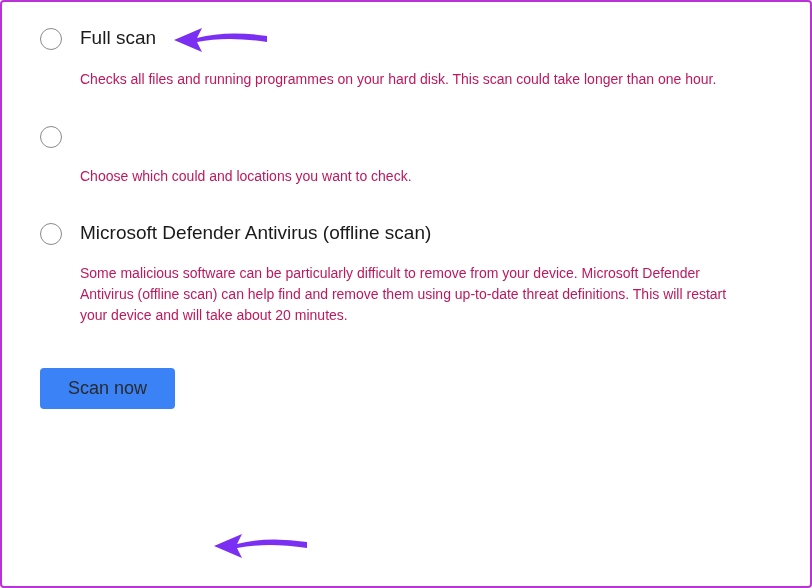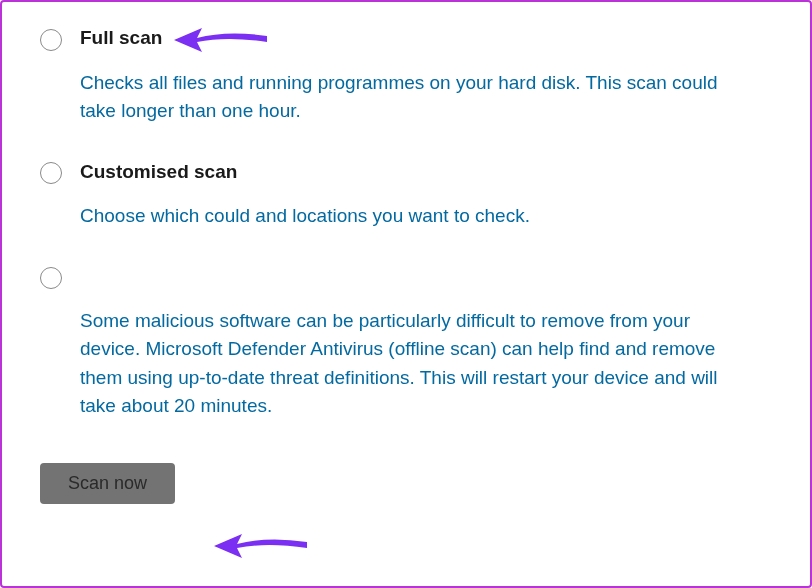--- a/index.html
+++ b/index.html
@@ -12,53 +12,52 @@
       background: #ffffff;
       width: 812px;
       height: 588px;
       border: 2px solid #b933d6;
       border-radius: 4px;
       position: relative;
       padding: 24px 38px;
     }
     .option {
       display: flex;
-      align-items: flex-end;
+      align-items: center;
       margin-bottom: 8px;
-      font-weight: bold;
     }
     .radio {
       width: 22px;
       height: 22px;
       border: 1.5px solid #8a8a8a;
       border-radius: 50%;
       flex-shrink: 0;
       margin-top: 2px;
       margin-right: 18px;
       background: #ffffff;
       cursor: pointer;
     }
     .option-label {
       font-size: 19px;
       color: #1a1a1a;
       line-height: 1.3;
       cursor: pointer;
     }
     .option-desc {
-      font-size: 19px;
-      color: #0369a1;
+      font-size: 14px;
+      color: #be185d;
       line-height: 1.5;
       margin-left: 40px;
       margin-top: 18px;
       margin-bottom: 34px;
       max-width: 660px;
     }
     .scan-button {
       display: inline-block;
-      background: #737373;
+      background: #3b82f6;
       color: #2a2a2a;
       font-size: 18px;
       font-family: inherit;
       border: none;
       padding: 10px 28px;
       border-radius: 4px;
       cursor: pointer;
       margin-left: 0px;
       margin-top: 8px;
     }
@@ -78,27 +77,27 @@
 
 <div class="option">
   <div class="radio"></div>
   <div class="option-label">Full scan</div>
 </div>
 <div class="option-desc">Checks all files and running programmes on your hard disk. This scan could take longer than one hour.</div>
 
 
 <div class="option">
   <div class="radio"></div>
-  <div class="option-label">Customised scan</div>
 </div>
 <div class="option-desc">Choose which could and locations you want to check.</div>
 
 
 <div class="option">
   <div class="radio"></div>
+  <div class="option-label">Microsoft Defender Antivirus (offline scan)</div>
 </div>
 <div class="option-desc">Some malicious software can be particularly difficult to remove from your device. Microsoft Defender Antivirus (offline scan) can help find and remove them using up-to-date threat definitions. This will restart your device and will take about 20 minutes.</div>
 
 
 <button class="scan-button">Scan now</button>
 
 
 <div class="arrow" style="left:170px; top:18px;">
   <svg width="100" height="40" viewBox="0 0 100 40">
     <defs>

